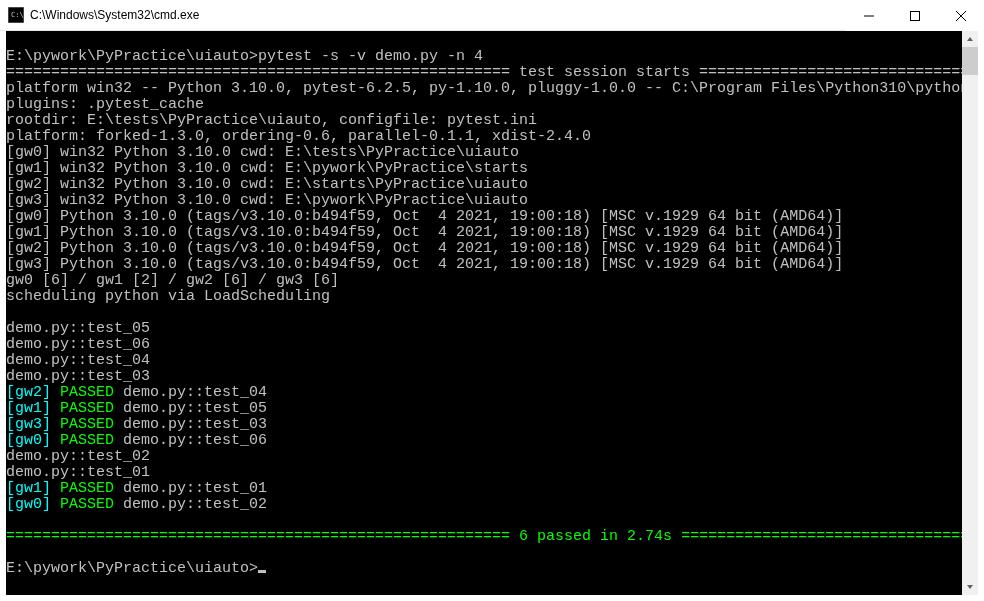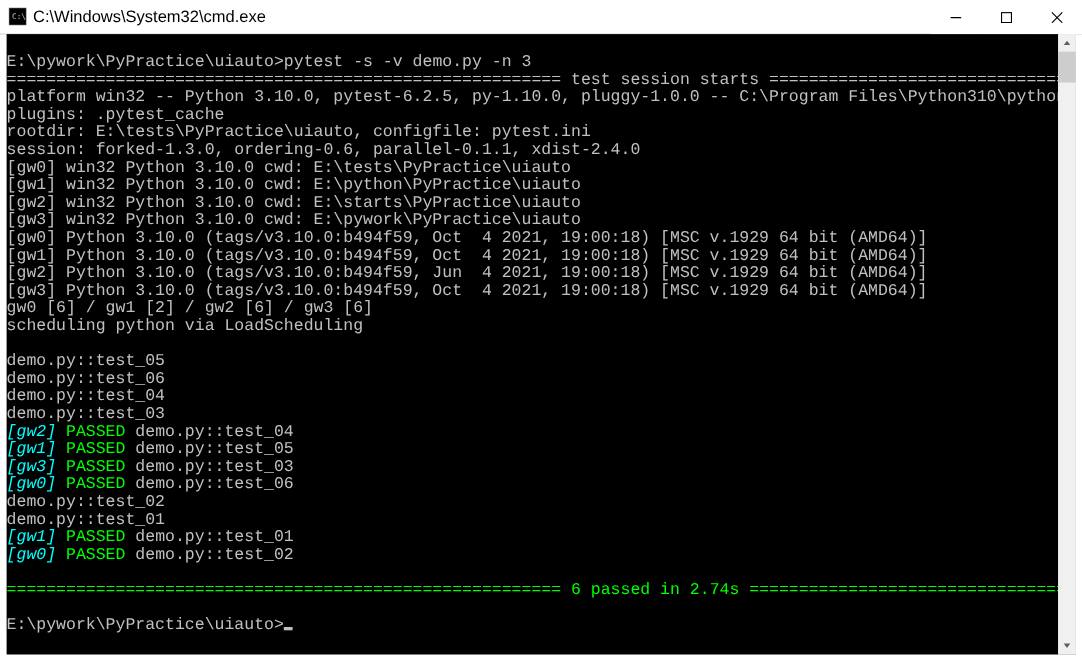--- a/index.html
+++ b/index.html
@@ -32,21 +32,21 @@
     height: 16px;
     margin-left: 8px;
     margin-right: 6px;
     display: inline-flex;
     align-items: center;
     justify-content: center;
     flex-shrink: 0;
   }
   .title-text {
     flex: 1;
-    font-size: 15px;
+    font-size: 12px;
     color: #000;
     white-space: nowrap;
     overflow: hidden;
   }
   .win-controls {
     display: flex;
     height: 100%;
   }
   .win-btn {
     width: 46px;
@@ -81,21 +81,21 @@
   .terminal pre {
     margin: 0;
     padding: 0;
     font-family: "NSimSun","SimSun","Consolas","Courier New",monospace;
     font-size: 15px;
     line-height: 16px;
     color: #c0c0c0;
     white-space: pre;
   }
   .green { color: #00ff00; margin-top: 24px; }
-  .cyan  { color: #00ffff; font-style: italic; }
+  .cyan  { color: #00ffff; }
   .cursor {
     display: inline-block;
     width: 8px;
     height: 3px;
     background: #c0c0c0;
     vertical-align: -1px;
     margin-left: 0px;
   }
   .scrollbar {
     position: absolute;
@@ -162,33 +162,33 @@
           <line x1="0" y1="0" x2="10" y2="10" stroke="#000" stroke-width="1"></line>
           <line x1="10" y1="0" x2="0" y2="10" stroke="#000" stroke-width="1"></line>
         </svg>
       </div>
     </div>
   </div>
 
   <div class="terminal">
     <div class="terminal-inner">
       <pre><span> </span>
-<span>E:\pywork\PyPractice\uiauto&gt;</span><span>pytest -s -v demo.py -n 3</span>
+<span>E:\pywork\PyPractice\uiauto&gt;</span><span>pytest -s -v demo.py -n 4</span>
 <span>======================================================== test session starts ========================================================</span>
 <span>platform win32 -- Python 3.10.0, pytest-6.2.5, py-1.10.0, pluggy-1.0.0 -- C:\Program Files\Python310\python.exe</span>
 <span>plugins: .pytest_cache</span>
 <span>rootdir: E:\tests\PyPractice\uiauto, configfile: pytest.ini</span>
-<span>session: forked-1.3.0, ordering-0.6, parallel-0.1.1, xdist-2.4.0</span>
+<span>platform: forked-1.3.0, ordering-0.6, parallel-0.1.1, xdist-2.4.0</span>
 <span>[gw0] win32 Python 3.10.0 cwd: E:\tests\PyPractice\uiauto</span>
-<span>[gw1] win32 Python 3.10.0 cwd: E:\python\PyPractice\uiauto</span>
+<span>[gw1] win32 Python 3.10.0 cwd: E:\pywork\PyPractice\starts</span>
 <span>[gw2] win32 Python 3.10.0 cwd: E:\starts\PyPractice\uiauto</span>
 <span>[gw3] win32 Python 3.10.0 cwd: E:\pywork\PyPractice\uiauto</span>
 <span>[gw0] Python 3.10.0 (tags/v3.10.0:b494f59, Oct  4 2021, 19:00:18) [MSC v.1929 64 bit (AMD64)]</span>
 <span>[gw1] Python 3.10.0 (tags/v3.10.0:b494f59, Oct  4 2021, 19:00:18) [MSC v.1929 64 bit (AMD64)]</span>
-<span>[gw2] Python 3.10.0 (tags/v3.10.0:b494f59, Jun  4 2021, 19:00:18) [MSC v.1929 64 bit (AMD64)]</span>
+<span>[gw2] Python 3.10.0 (tags/v3.10.0:b494f59, Oct  4 2021, 19:00:18) [MSC v.1929 64 bit (AMD64)]</span>
 <span>[gw3] Python 3.10.0 (tags/v3.10.0:b494f59, Oct  4 2021, 19:00:18) [MSC v.1929 64 bit (AMD64)]</span>
 <span>gw0 [6] / gw1 [2] / gw2 [6] / gw3 [6]</span>
 <span>scheduling python via LoadScheduling</span>
 <span> </span>
 <span>demo.py::test_05</span>
 <span>demo.py::test_06</span>
 <span>demo.py::test_04</span>
 <span>demo.py::test_03</span>
 <span class="cyan">[gw2] </span><span class="green">PASSED</span><span> demo.py::test_04</span>
 <span class="cyan">[gw1] </span><span class="green">PASSED</span><span> demo.py::test_05</span>

